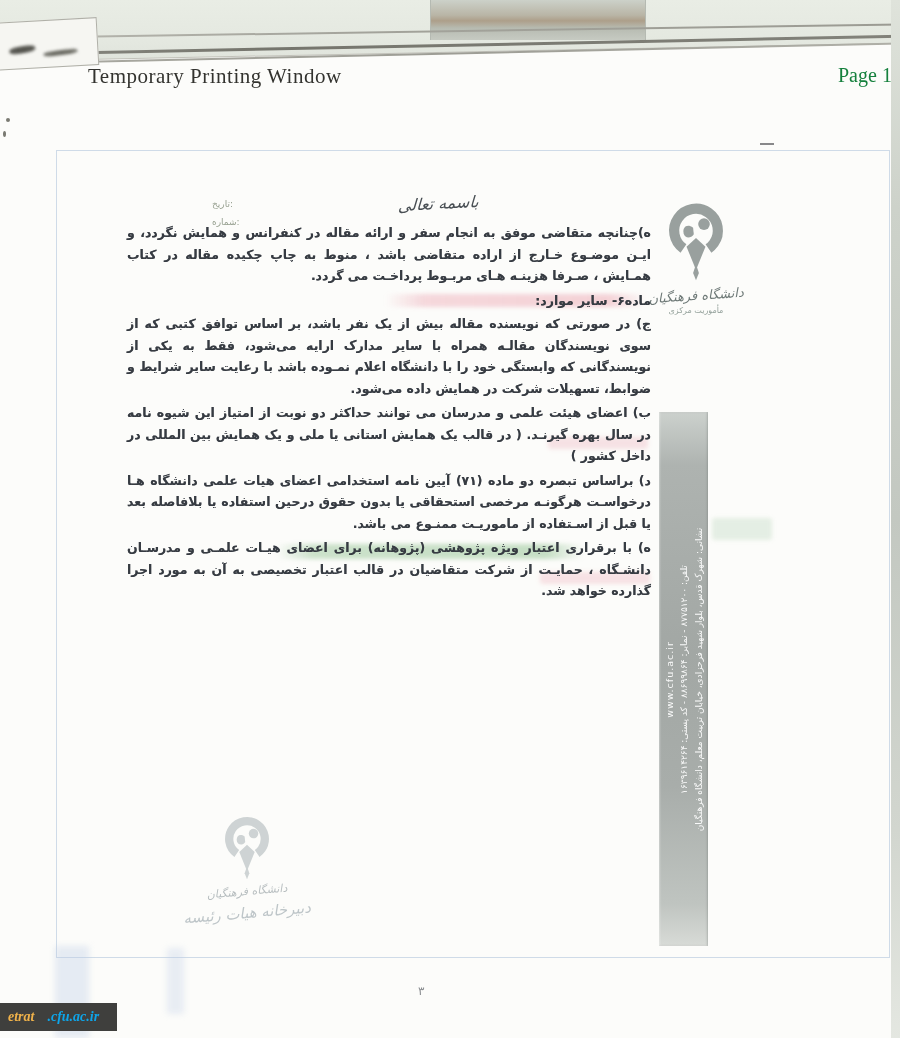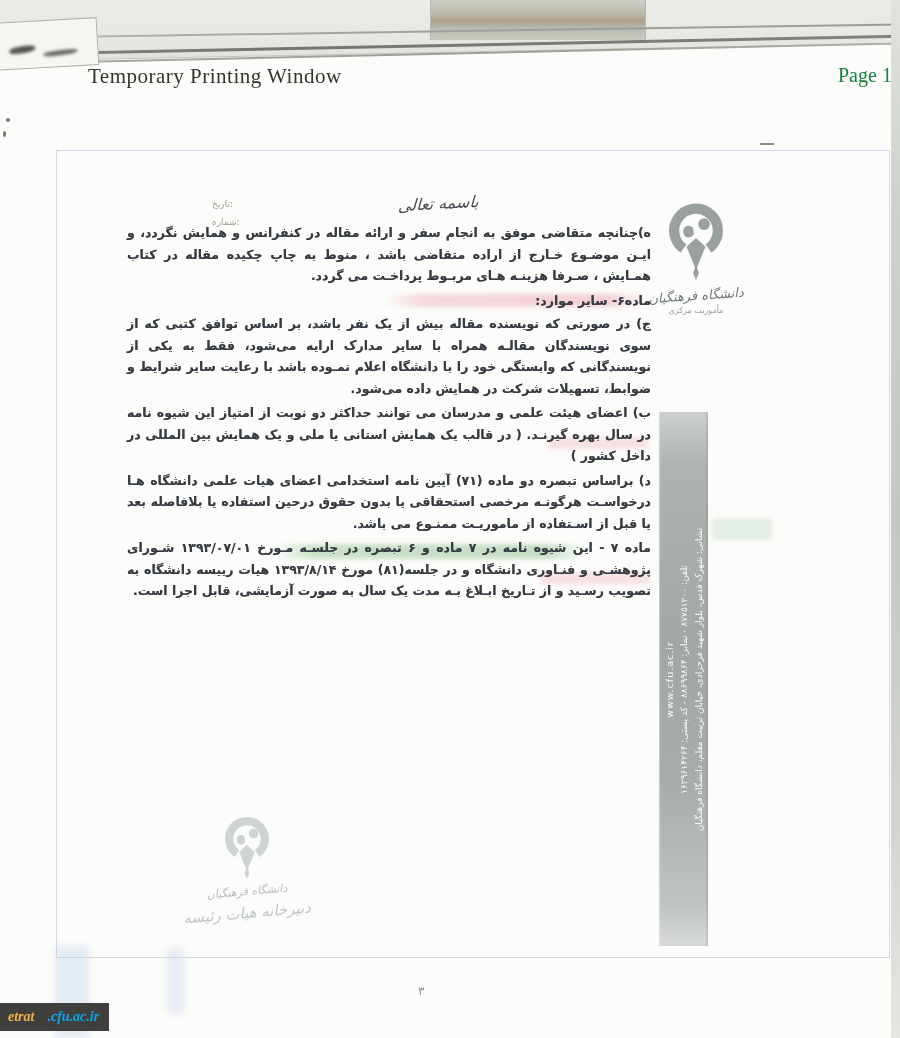--- a/index.html
+++ b/index.html
@@ -63,21 +63,21 @@
     white-space:nowrap;direction:rtl;text-align:center;letter-spacing:0.3px;}
   .banner-row.latin{direction:ltr;font-size:9.5px;letter-spacing:1px;}
   
   .stamp{left:162px;top:814px;width:170px;text-align:center;opacity:0.62;}
   .stamp .logo-svg{width:62px;height:70px;}
   .stamp-name{font-size:11px;color:#8d989c;font-style:italic;transform:rotate(-5deg);margin-top:1px;}
   .stamp-hand{font-size:15px;color:#98a4aa;font-style:italic;transform:rotate(-5deg);
     margin-top:6px;letter-spacing:2px;white-space:nowrap;}
   
   .page-num{left:418px;top:984px;font-size:12px;color:#8a8d90;}
-  .watermark{left:0;top:1003px;height:28px;padding:0 10px 0 8px;background:#3f3f3d;
+  .watermark{left:0;top:1003px;height:28px;padding:0 18px 0 8px;background:#3f3f3d;
     display:flex;align-items:center;font-family:"Liberation Serif","DejaVu Serif",serif;
     font-size:14px;font-weight:bold;font-style:italic;}
   .wm-prefix{color:#f0b24a;}
   .wm-suffix{color:#0ea5e9;margin-left:13px;}
   
   .bleed{filter:blur(2px);border-radius:3px;}
   .bleed-pink-1{left:385px;top:294px;width:262px;height:13px;
     background:linear-gradient(90deg,transparent,rgba(228,122,142,.28) 15%,rgba(228,122,142,.33) 85%,transparent);}
   .bleed-pink-2{left:548px;top:437px;width:100px;height:12px;background:rgba(228,130,150,.22);}
   .bleed-green-1{left:276px;top:544px;width:308px;height:15px;
@@ -141,21 +141,21 @@
   <div class="org-name">دانشگاه فرهنگیان</div>
   <div class="org-sub">مأموریت مرکزی</div>
 </div>
 
 <div class="abs doc-text">
   <p>ه)چنانچه متقاضی موفق به انجام سفر و ارائه مقاله در کنفرانس و همایش نگردد، و ایـن موضـوع خـارج از اراده متقاضی باشد ، منوط به چاپ چکیده مقاله در کتاب همـایش ، صـرفا هزینـه هـای مربـوط پرداخـت می گردد.</p>
   <p class="hd">ماده۶- سایر موارد:</p>
   <p>ج) در صورتی که نویسنده مقاله بیش از یک نفر باشد، بر اساس توافق کتبی که از سوی نویسندگان مقالـه همراه با سایر مدارک ارایه می‌شود، فقط به یکی از نویسندگانی که وابستگی خود را با دانشگاه اعلام نمـوده باشد با رعایت سایر شرایط و ضوابط، تسهیلات شرکت در همایش داده می‌شود.</p>
   <p>ب) اعضای هیئت علمی و مدرسان می توانند حداکثر دو نوبت از امتیاز این شیوه نامه در سال بهره گیرنـد. ( در قالب یک همایش استانی یا ملی و یک همایش بین المللی در داخل کشور )</p>
   <p>د) براساس تبصره دو ماده (۷۱) آیین نامه استخدامی اعضای هیات علمی دانشگاه هـا درخواسـت هرگونـه مرخصی استحقاقی یا بدون حقوق درحین استفاده یا بلافاصله بعد یا قبل از اسـتفاده از ماموریـت ممنـوع می باشد.</p>
-  <p><b>ماده ۷ -</b><span> این شیوه نامه در ۷ ماده و ۶ تبصره در جلسـه مـورخ ۱۳۹۳/۰۷/۰۱ شـورای پژوهشـی و فنـاوری دانشگاه و در جلسه(۸۱) مورخ ۱۳۹۳/۸/۱۴ هیات رییسه دانشگاه به تصویب رسـید و از تـاریخ ابـلاغ بـه مدت یک سال به صورت آزمایشی، قابل اجرا است.</span></p>
+  <p>ه) با برقراری اعتبار ویژه پژوهشی (پژوهانه) برای اعضای هیـات علمـی و مدرسـان دانشـگاه ، حمایـت از شرکت متقاضیان در قالب اعتبار تخصیصی به آن به مورد اجرا گذارده خواهد شد.</p>
 </div>
 
 <div class="abs banner">
   <div class="banner-inner">
     <div class="banner-row latin">www.cfu.ac.ir</div>
     <div class="banner-row">تلفن: ۸۷۷۵۱۲۰۰ - نمابر: ۸۸۶۹۹۸۶۴ - کد پستی: ۱۶۳۹۶۱۴۲۶۴</div>
     <div class="banner-row">نشانی: شهرک قدس، بلوار شهید فرحزادی، خیابان تربیت معلم، دانشگاه فرهنگیان</div>
   </div>
 </div>
 

